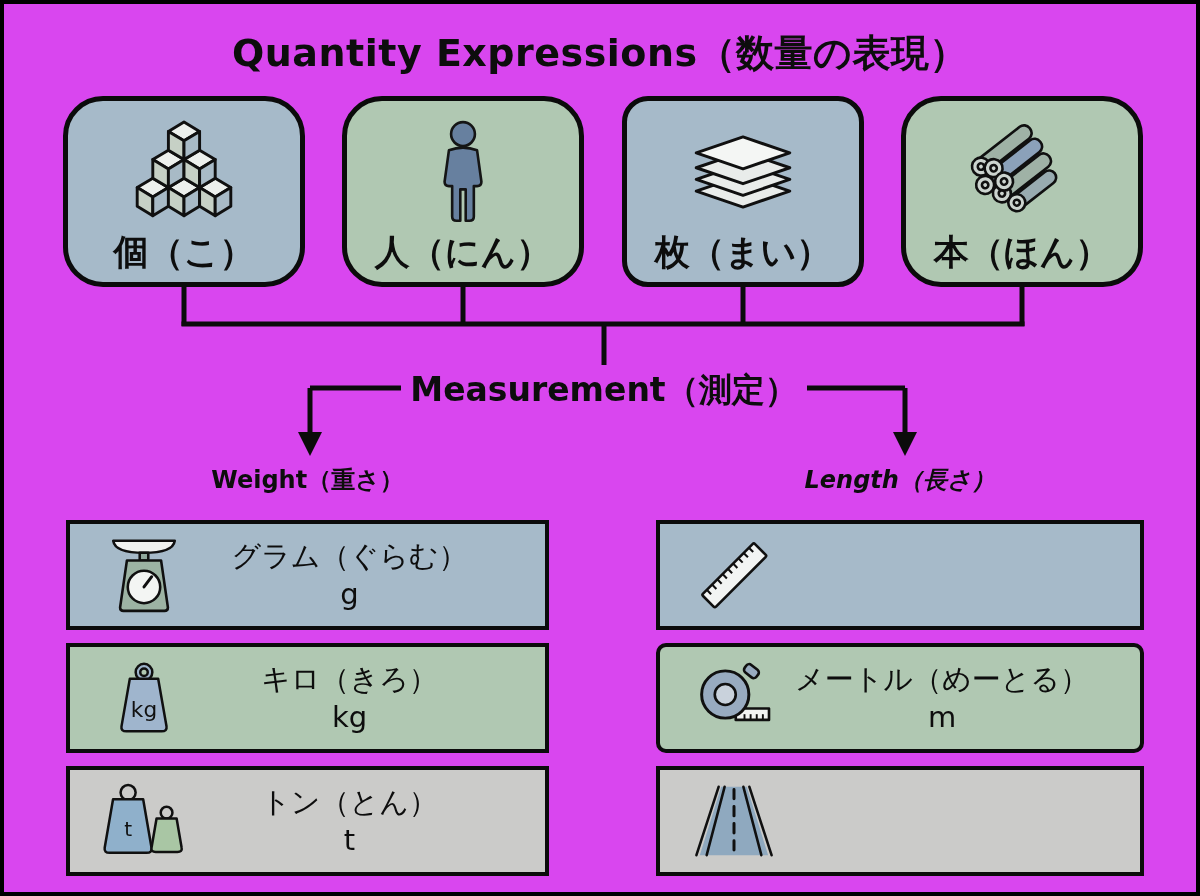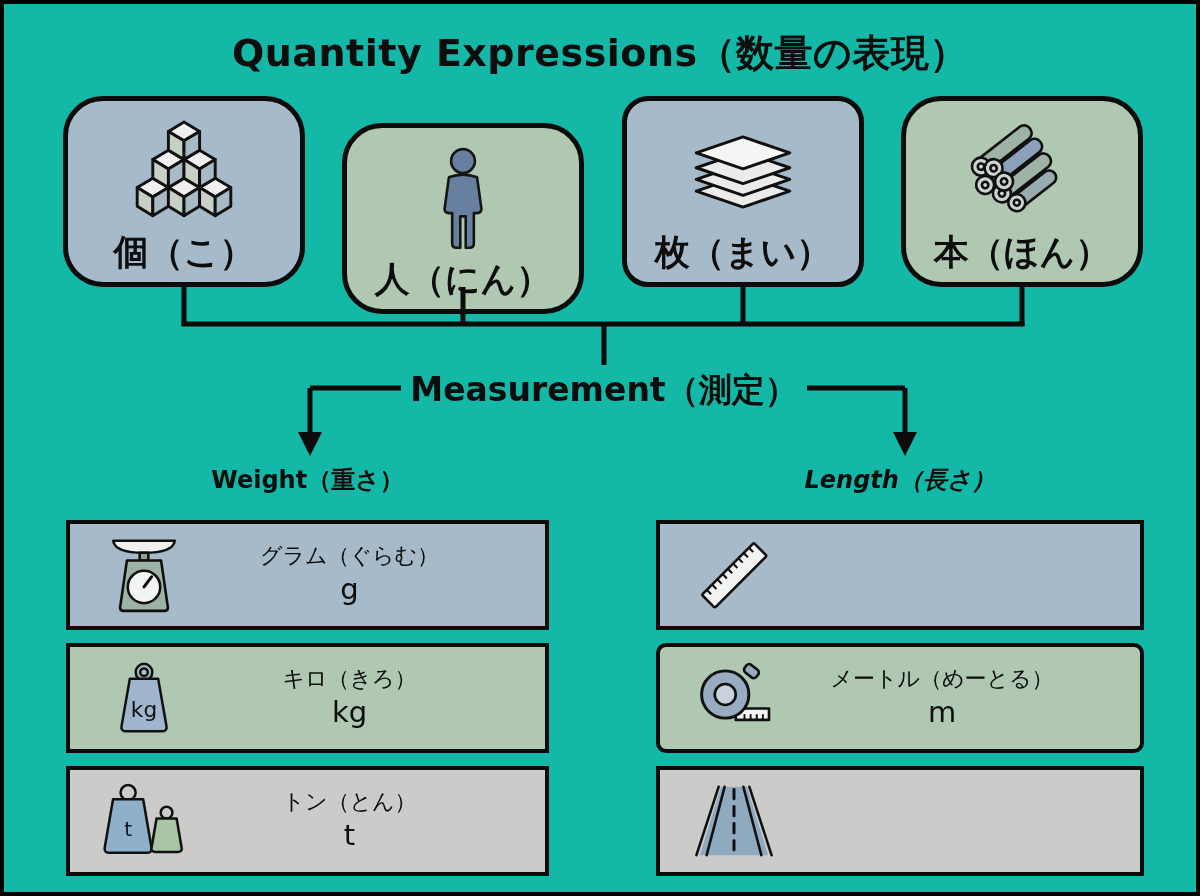--- a/index.html
+++ b/index.html
@@ -1,53 +1,53 @@
 <!DOCTYPE html>
 <html><head>
 <meta charset="utf-8">
 <style>
   html,body{margin:0;padding:0;background:#e8e8e8;}
   .canvas{
     position:relative;width:1200px;height:896px;box-sizing:border-box;
-    background:#14b8a6;border:4px solid #000;overflow:hidden;
+    background:#d946ef;border:4px solid #000;overflow:hidden;
     font-family:"DejaVu Sans",sans-serif;color:#0d0d0d;
   }
   .title{
     position:absolute;top:24px;left:0;width:100%;text-align:center;
     font-size:38px;font-weight:600;letter-spacing:.5px;
   }
   .counter-box{
     position:absolute;top:92px;width:242px;height:191px;box-sizing:border-box;
     border:5px solid #0b0b0b;border-radius:40px;
     display:flex;flex-direction:column;align-items:center;justify-content:flex-end;
     padding-bottom:12px;
   }
   .counter-box .icon-wrap{flex:1;display:flex;align-items:center;justify-content:center;padding-top:8px;}
   .counter-label{font-size:35px;font-weight:600;line-height:1;}
-  .pos-1{left:59px;} .pos-2{left:338px;margin-top:27px;} .pos-3{left:618px;} .pos-4{left:897px;}
+  .pos-1{left:59px;} .pos-2{left:338px;} .pos-3{left:618px;} .pos-4{left:897px;}
   .connectors{position:absolute;left:0;top:0;width:1200px;height:896px;pointer-events:none;}
   .measurement-label{
     position:absolute;top:364px;left:0;width:1200px;text-align:center;
     font-size:33px;font-weight:600;
   }
   .col-heading{
     position:absolute;top:460px;text-align:center;font-size:24px;font-weight:600;
   }
   .heading-weight{left:62px;width:483px;}
   .heading-length{left:652px;width:488px;font-style:italic;}
   .unit-row{
     position:absolute;box-sizing:border-box;border:4px solid #0b0b0b;
     display:flex;align-items:center;padding-left:28px;height:110px;
   }
   .row-l{left:62px;width:483px;}
   .row-r{left:652px;width:488px;}
   .row-top-1{top:516px;} .row-top-2{top:639px;} .row-top-3{top:762px;}
   .unit-row .icon-wrap{flex:none;width:92px;display:flex;align-items:center;justify-content:center;}
   .row-text{flex:1;text-align:center;padding-right:36px;line-height:1.2;}
-  .row-name{font-size:22px;font-weight:500;}
+  .row-name{font-size:29px;font-weight:500;}
   .row-name.small{font-size:24px;}
   .row-unit{font-size:29px;font-weight:500;margin-top:3px;}
   svg{display:block;}
 </style>
 </head>
 <body>
 
 <div class="canvas">
 
   <div class="title">Quantity Expressions（数量の表現）</div>

